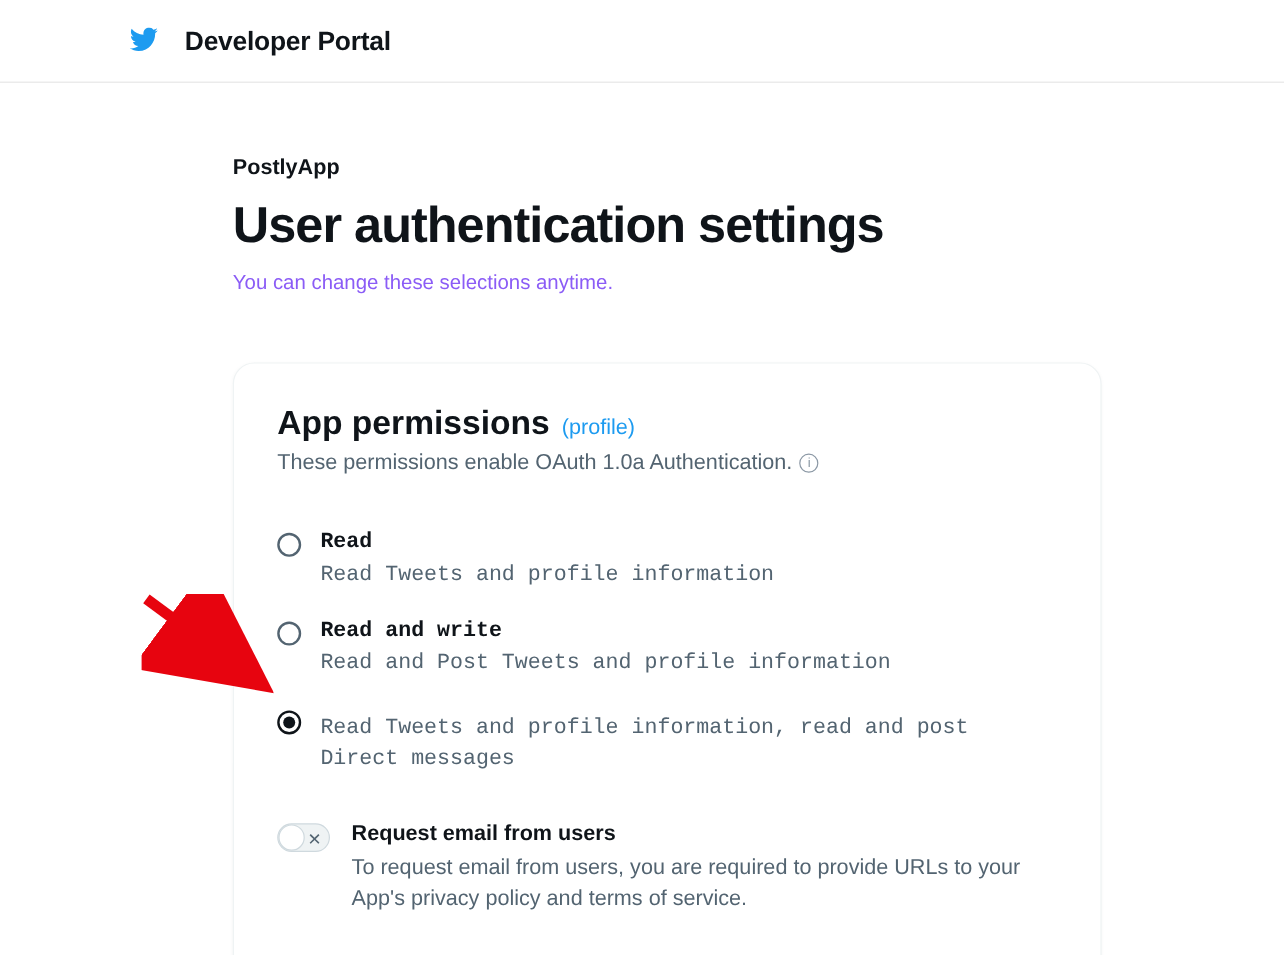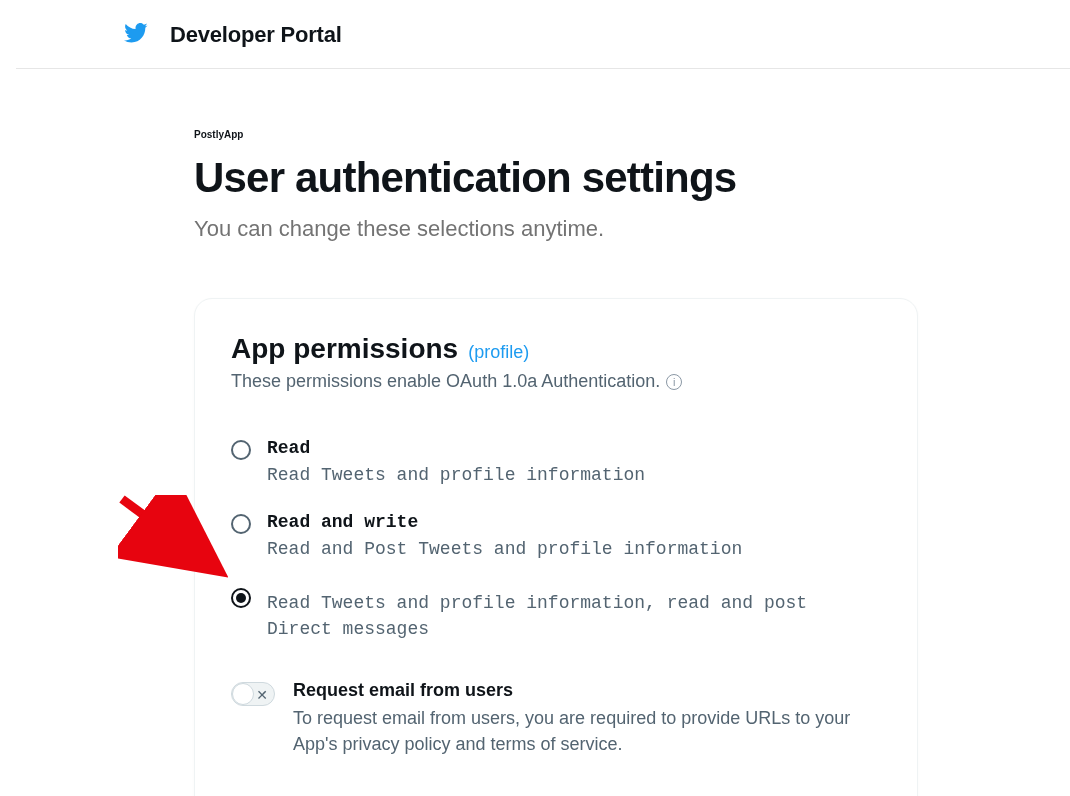--- a/index.html
+++ b/index.html
@@ -10,49 +10,48 @@
     width: 1070px;
     height: 796px;
     overflow: hidden;
     position: relative;
   }
   .topbar {
     display: flex;
     align-items: center;
     padding: 22px 0 20px 108px;
     border-bottom: 1px solid #e6e6e6;
-    margin-left: 16px;
   }
   .topbar .bird {
     color: #1d9bf0;
     margin-right: 22px;
   }
   .topbar .title {
     font-weight: 800;
     font-size: 22px;
     letter-spacing: -0.2px;
   }
   .page {
     padding: 60px 0 0 194px;
     width: 920px;
   }
   .app-name {
     font-weight: 700;
-    font-size: 10px;
+    font-size: 18px;
     color: #0f1419;
   }
   .page-title {
     font-weight: 800;
     font-size: 42px;
     letter-spacing: -0.8px;
     margin-top: 14px;
   }
   .page-sub {
-    color: #737373;
-    font-size: 22px;
+    color: #8b5cf6;
+    font-size: 17px;
     margin-top: 14px;
   }
   .card {
     margin-top: 56px;
     width: 724px;
     border: 1px solid #eff3f4;
     border-radius: 18px;
     background: #ffffff;
     box-shadow: 0 1px 3px rgba(0,0,0,0.03);
     padding: 34px 36px 64px 36px;

